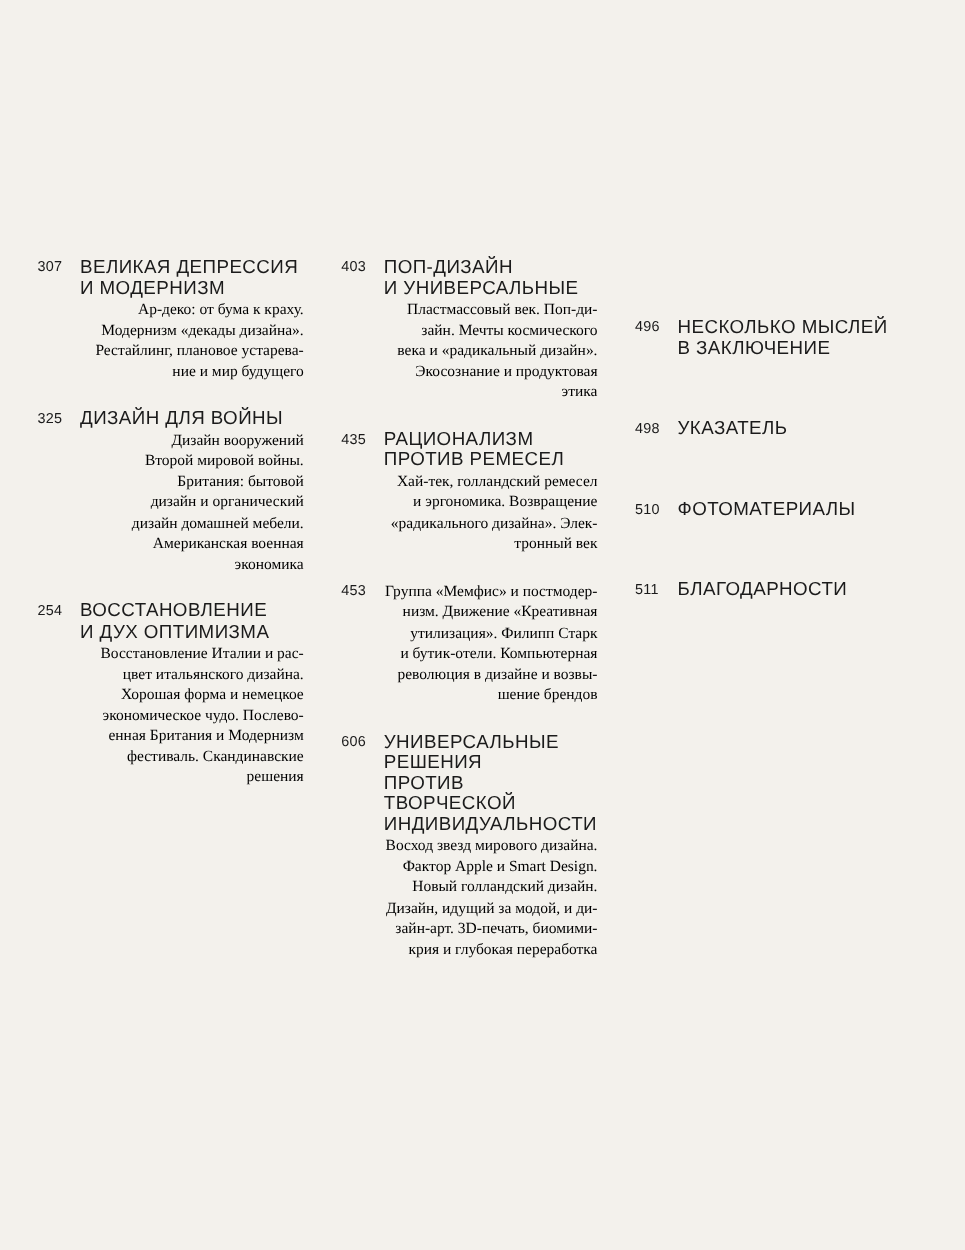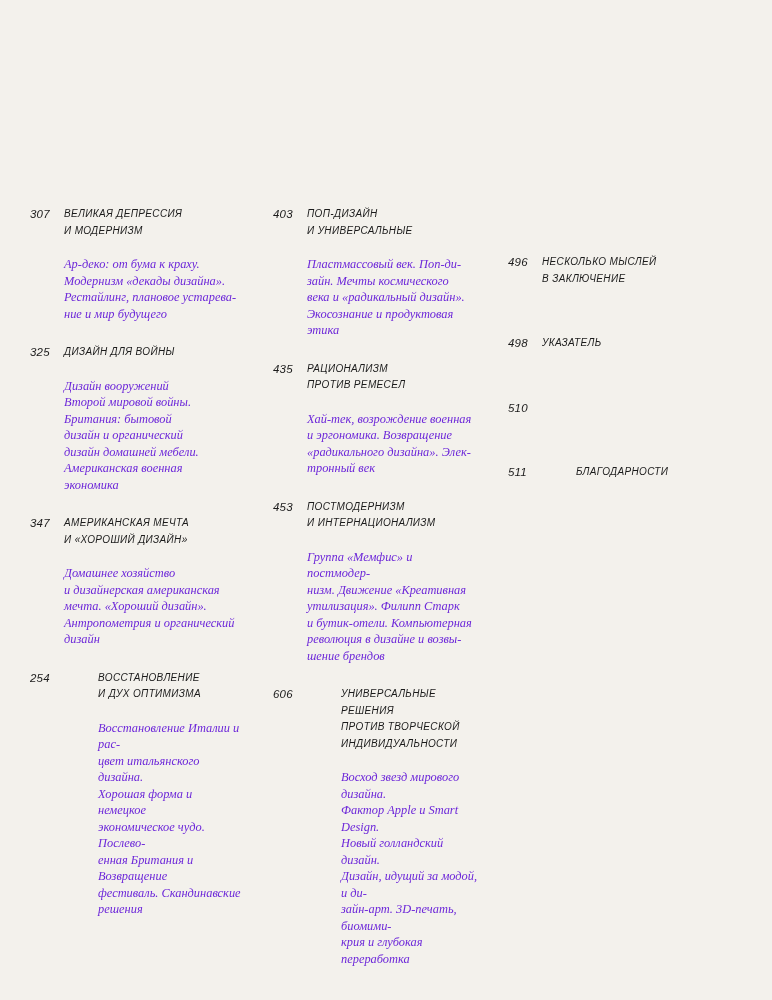--- a/index.html
+++ b/index.html
@@ -24,61 +24,61 @@
     position: absolute;
     left: 0;
     top: 206px;
     width: 772px;
     display: flex;
     flex-direction: row;
     align-items: flex-start;
   }
   .column {
     box-sizing: border-box;
-    font-style: italic;
   }
   .col-1 { width: 243px; padding-left: 30px; }
   .col-2 { width: 235px; padding-left: 30px; }
   .col-3 { width: 260px; padding-left: 30px; }
 
   .entry {
     display: flex;
     flex-direction: row;
     align-items: flex-start;
     margin-bottom: 22px;
   }
-  .entry:last-child { margin-bottom: 0; gap: 34px; }
+  .entry:last-child { margin-bottom: 0; }
 
   .entry-page {
     width: 34px;
     flex: 0 0 34px;
     font-size: 11.5px;
     line-height: 16.5px;
     letter-spacing: 0.2px;
     color: #1b1b1b;
     font-family: "Liberation Sans", sans-serif;
   }
   .entry-body {
     flex: 1 1 auto;
   }
   .entry-title {
-    font-size: 10px;
+    font-size: 15px;
     line-height: 16.5px;
     letter-spacing: 0.35px;
     font-family: "Liberation Sans", sans-serif;
     color: #1b1b1b;
     white-space: pre-line;
   }
   .entry-desc {
     font-size: 12.4px;
     line-height: 16.5px;
     font-family: "Liberation Serif", serif;
-    color: #6d28d9;
-    margin-top: 17px;
+    color: #000000;
+    margin-top: 0px;
     white-space: pre-line;
+    text-align: right;
   }
   .col-3 .entry { margin-bottom: 19px; margin-top: 48px; }
 </style>
 </head>
 <body>
 
 <div class="page">
   <div class="toc">
 
     <div class="column col-1">
@@ -100,41 +100,29 @@
           <div class="entry-desc">Дизайн вооружений
 Второй мировой войны.
 Британия: бытовой
 дизайн и органический
 дизайн домашней мебели.
 Американская военная
 экономика</div>
         </div>
       </div>
       <div class="entry">
-        <div class="entry-page">347</div>
-        <div class="entry-body">
-          <div class="entry-title">АМЕРИКАНСКАЯ МЕЧТА
-И «ХОРОШИЙ ДИЗАЙН»</div>
-          <div class="entry-desc">Домашнее хозяйство
-и дизайнерская американская
-мечта. «Хороший дизайн».
-Антропометрия и органический
-дизайн</div>
-        </div>
-      </div>
-      <div class="entry">
         <div class="entry-page">254</div>
         <div class="entry-body">
           <div class="entry-title">ВОССТАНОВЛЕНИЕ
 И ДУХ ОПТИМИЗМА</div>
           <div class="entry-desc">Восстановление Италии и рас-
 цвет итальянского дизайна.
 Хорошая форма и немецкое
 экономическое чудо. Послево-
-енная Британия и Возвращение
+енная Британия и Модернизм
 фестиваль. Скандинавские
 решения</div>
         </div>
       </div>
     </div>
 
     <div class="column col-2">
       <div class="entry">
         <div class="entry-page">403</div>
         <div class="entry-body">
@@ -145,31 +133,29 @@
 века и «радикальный дизайн».
 Экосознание и продуктовая
 этика</div>
         </div>
       </div>
       <div class="entry">
         <div class="entry-page">435</div>
         <div class="entry-body">
           <div class="entry-title">РАЦИОНАЛИЗМ
 ПРОТИВ РЕМЕСЕЛ</div>
-          <div class="entry-desc">Хай-тек, возрождение военная
+          <div class="entry-desc">Хай-тек, голландский ремесел
 и эргономика. Возвращение
 «радикального дизайна». Элек-
 тронный век</div>
         </div>
       </div>
       <div class="entry">
         <div class="entry-page">453</div>
         <div class="entry-body">
-          <div class="entry-title">ПОСТМОДЕРНИЗМ
-И ИНТЕРНАЦИОНАЛИЗМ</div>
           <div class="entry-desc">Группа «Мемфис» и постмодер-
 низм. Движение «Креативная
 утилизация». Филипп Старк
 и бутик-отели. Компьютерная
 революция в дизайне и возвы-
 шение брендов</div>
         </div>
       </div>
       <div class="entry">
         <div class="entry-page">606</div>
@@ -198,20 +184,24 @@
       </div>
       <div class="entry">
         <div class="entry-page">498</div>
         <div class="entry-body">
           <div class="entry-title">УКАЗАТЕЛЬ</div>
 
         </div>
       </div>
       <div class="entry">
         <div class="entry-page">510</div>
+        <div class="entry-body">
+          <div class="entry-title">ФОТОМАТЕРИАЛЫ</div>
+
+        </div>
       </div>
       <div class="entry">
         <div class="entry-page">511</div>
         <div class="entry-body">
           <div class="entry-title">БЛАГОДАРНОСТИ</div>
 
         </div>
       </div>
     </div>
 

